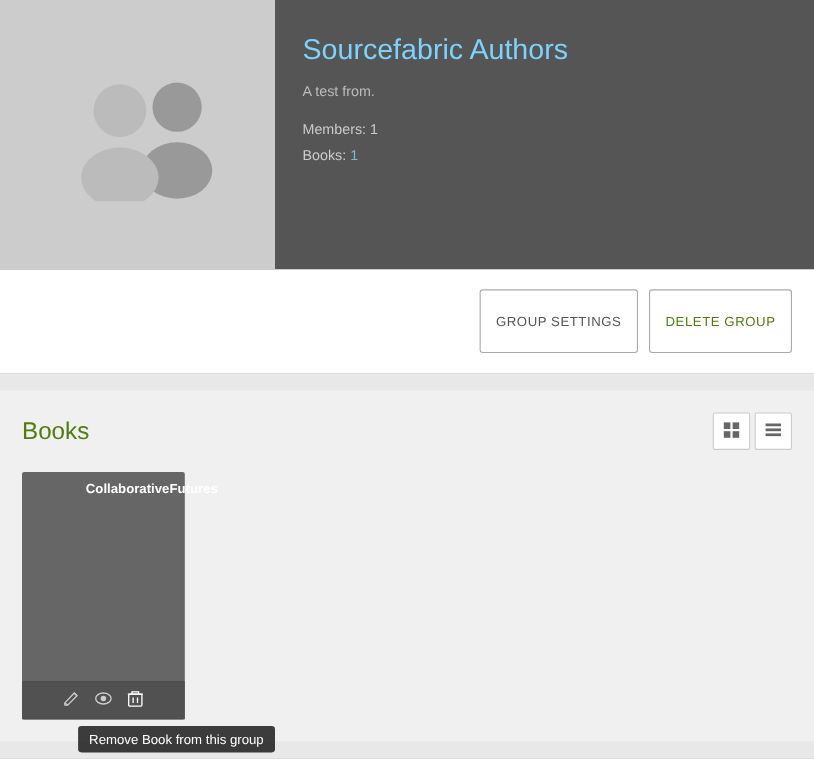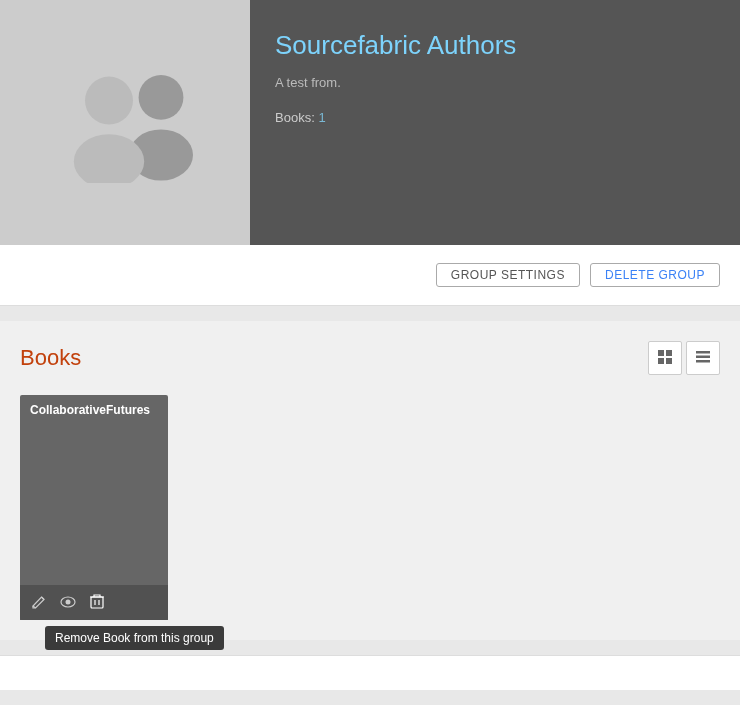--- a/index.html
+++ b/index.html
@@ -62,56 +62,56 @@
     .action-bar {
       background: #fff;
       padding: 18px 20px;
       display: flex;
       justify-content: flex-end;
       align-items: center;
       gap: 10px;
       border-bottom: 1px solid #ddd;
     }
     .btn {
-      padding: 4px 14px;
+      padding: 21px 14px;
       font-size: 12px;
       cursor: pointer;
       border-radius: 3px;
       font-weight: normal;
       letter-spacing: 0.5px;
       text-transform: uppercase;
       text-align: right;
     }
     .btn-default {
       background: #fff;
       border: 1px solid #aaa;
       color: #555;
     }
     .btn-danger {
       background: #fff;
       border: 1px solid #aaa;
-      color: #3b82f6;
+      color: #4d7c0f;
     }
 
     
     .books-section {
       background: #f0f0f0;
       padding: 20px;
       margin-top: 15px;
     }
     .books-header {
       display: flex;
       justify-content: space-between;
       align-items: center;
       margin-bottom: 20px;
     }
     .books-title {
       font-size: 22px;
       font-weight: 300;
-      color: #c2410c;
+      color: #4d7c0f;
     }
     .view-toggle {
       display: flex;
       gap: 4px;
     }
     .view-btn {
       width: 34px;
       height: 34px;
       border: 1px solid #ccc;
       background: #fff;
@@ -132,37 +132,39 @@
     }
     .book-card {
       width: 148px;
       height: 225px;
       background: #666;
       border-radius: 2px;
       position: relative;
       display: flex;
       flex-direction: column;
       cursor: pointer;
+      padding-left: 48px;
     }
     .book-card-title {
       color: #fff;
       font-size: 12px;
       padding: 8px 10px;
       font-weight: bold;
     }
     .book-card-actions {
       position: absolute;
       bottom: 0;
       left: 0;
       right: 0;
       background: rgba(80, 80, 80, 0.95);
       padding: 8px 12px;
       display: flex;
       gap: 14px;
       align-items: center;
+      justify-content: center;
     }
     .book-action-icon {
       color: #ccc;
       cursor: pointer;
       font-size: 15px;
       line-height: 1;
     }
     .book-action-icon.active {
       color: #fff;
     }
@@ -205,20 +207,24 @@
       <ellipse cx="145" cy="110" rx="40" ry="32" fill="#999"></ellipse>
 
       <circle cx="80" cy="42" r="30" fill="#bbb"></circle>
       <ellipse cx="80" cy="118" rx="44" ry="34" fill="#bbb"></ellipse>
     </svg>
   </div>
   <div class="group-info">
     <h1 class="group-title">Sourcefabric Authors</h1>
     <p class="group-description">A test from.</p>
     <div class="group-meta">
+      <div>
+        <span>Members:</span>
+        <span>1</span>
+      </div>
       <div>
         <span>Books:</span>
         <a href="#">1</a>
       </div>
     </div>
   </div>
 </div>
 
 <div class="action-bar">
   <button class="btn btn-default">GROUP SETTINGS</button>

